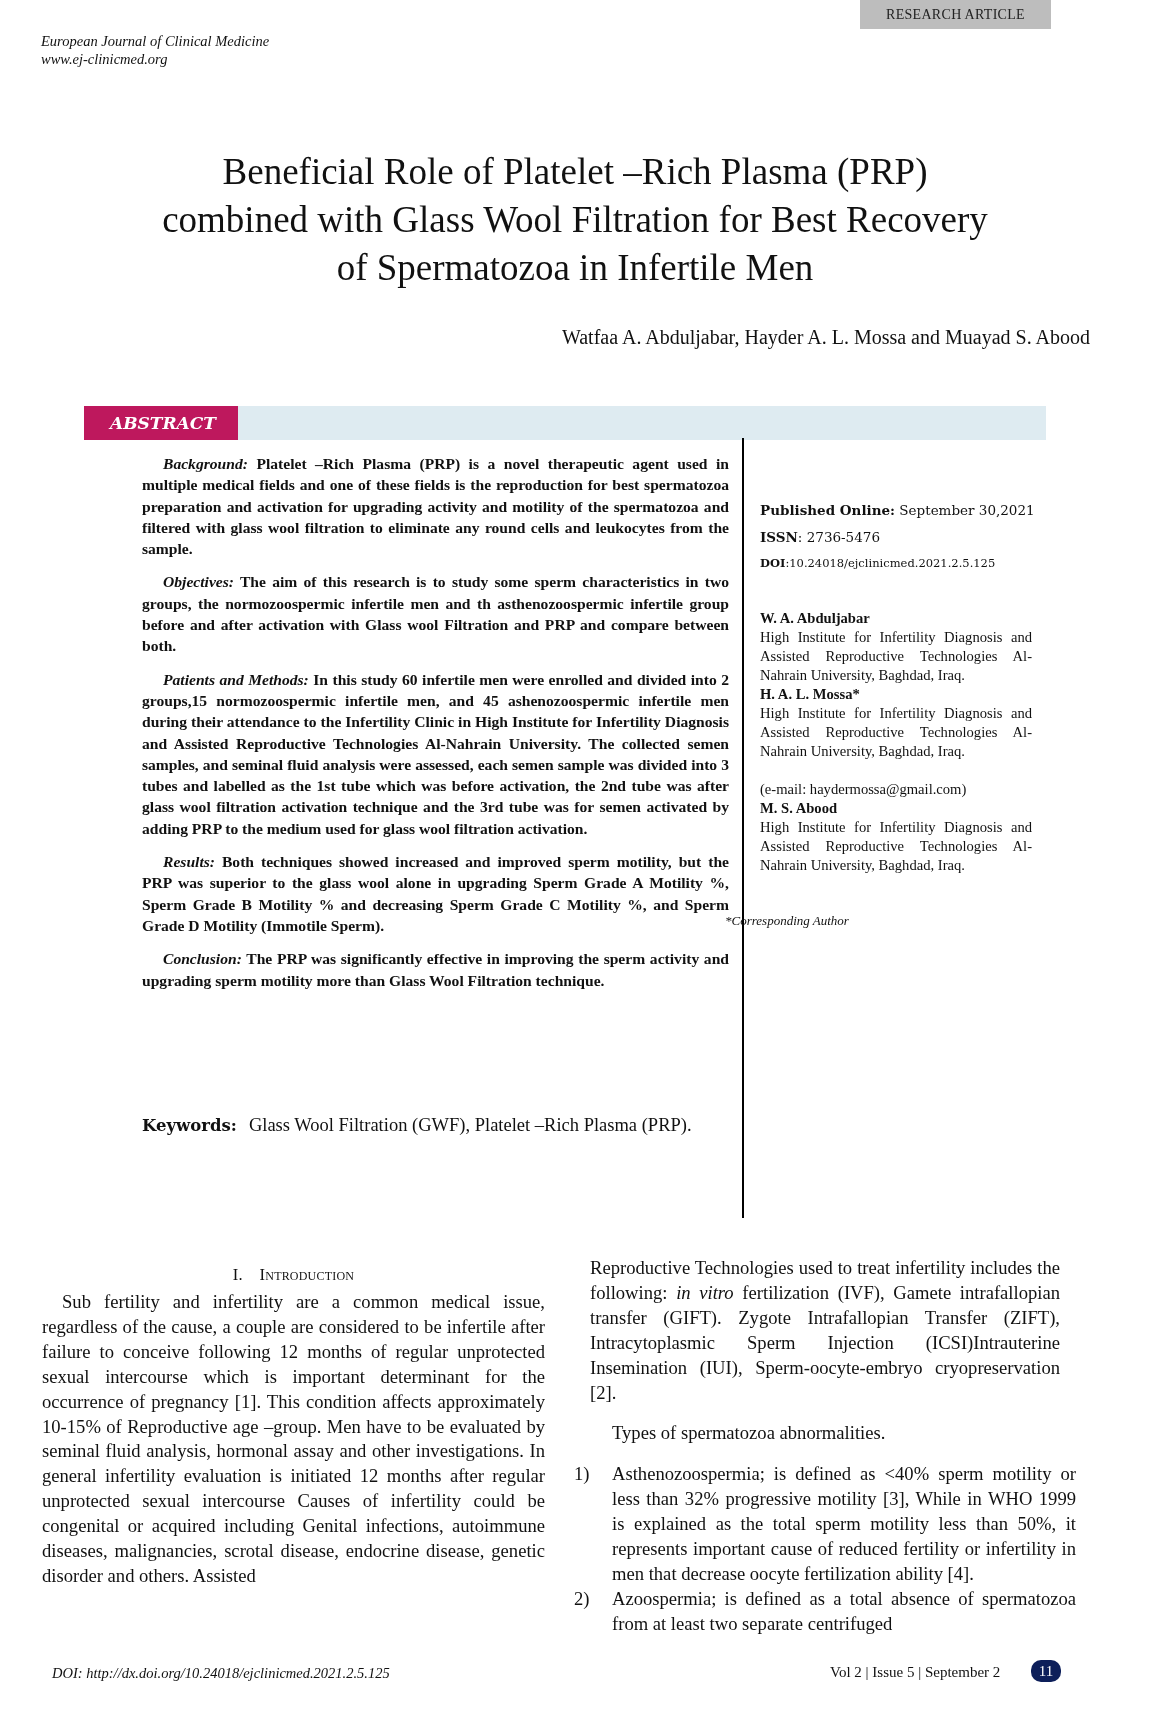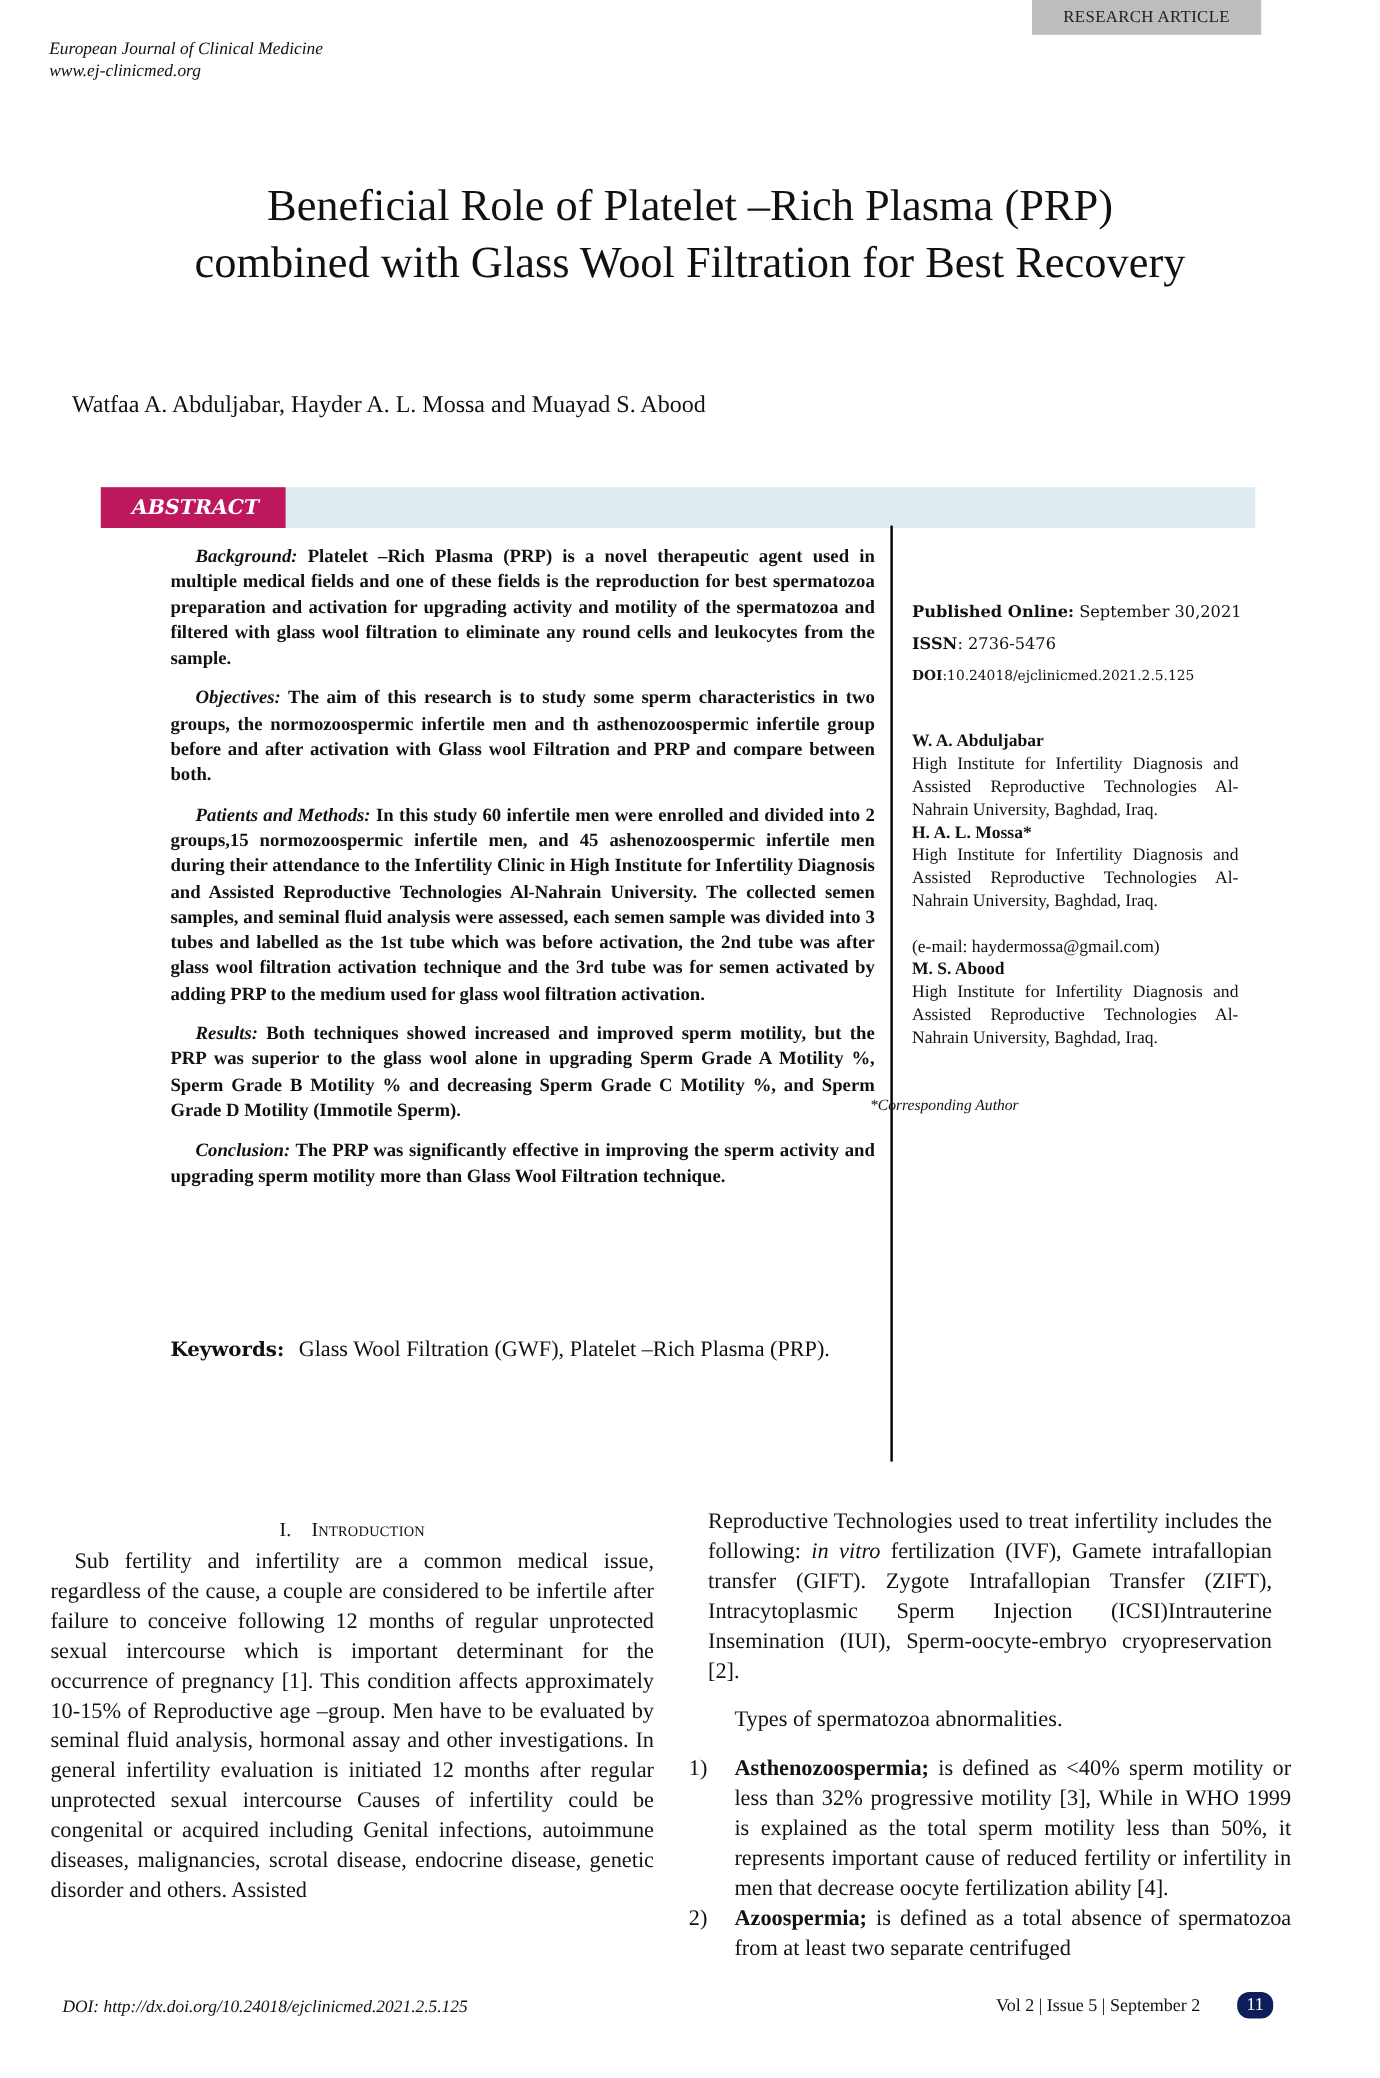--- a/index.html
+++ b/index.html
@@ -1,21 +1,21 @@
 <!DOCTYPE html>
 <html><head>
 <meta charset="utf-8">
 <style>
   html, body { margin: 0; padding: 0; background: #ffffff; }
   body { width: 1150px; height: 1732px; position: relative; overflow: hidden; font-family: "Liberation Serif", serif; color: #111; }
   .abs { position: absolute; }
   .badge { left: 860px; top: 0; width: 191px; height: 29px; background: #bdbdbd; color: #222; font-size: 14px; text-align: center; line-height: 30px; letter-spacing: 0.3px; }
   .journal { left: 41px; top: 32px; font-size: 14.5px; font-style: italic; line-height: 18px; }
   .title { left: 60px; top: 148px; width: 1030px; text-align: center; font-size: 37px; line-height: 48px; }
-  .authors { left: 60px; top: 326px; width: 1030px; text-align: left; font-size: 20px; }
+  .authors { left: 60px; top: 326px; width: 1030px; text-align: right; font-size: 20px; }
   .abstract-bar { left: 84px; top: 406px; width: 962px; height: 34px; background: #deebf1; }
   .abstract-tag { left: 84px; top: 406px; width: 154px; height: 34px; background: #be185d; color: #fff; font-weight: bold; font-style: italic; font-size: 19px; line-height: 34px; padding-left: 26px; box-sizing: border-box; font-family: "DejaVu Serif", serif; font-size: 17px; }
   .vline { left: 742px; top: 438px; width: 2px; height: 780px; background: #000; }
   .abs-col { left: 142px; top: 453px; width: 587px; font-size: 15.6px; font-weight: bold; line-height: 21.3px; text-align: justify; }
   .abs-col p { margin: 0 0 12px 0; text-indent: 21px; }
   .abs-col .lbl { font-style: italic; }
   .keywords { left: 142px; top: 1113px; width: 600px; font-size: 18.5px; line-height: 24px; }
   .keywords .k { font-family: "DejaVu Serif", serif; font-weight: bold; font-size: 16.5px; margin-right: 12px; }
   .meta { left: 760px; top: 502px; width: 300px; font-family: "DejaVu Serif", serif; font-size: 13.5px; }
   .meta div { margin-bottom: 11px; }
@@ -26,37 +26,38 @@
   .corr { left: 725px; top: 913px; font-size: 13px; font-weight: normal; font-style: italic; }
   .sec { left: 42px; top: 1265px; width: 503px; text-align: center; font-size: 16.5px; font-variant: small-caps; letter-spacing: 0.2px; }
   .col1 { left: 42px; top: 1290px; width: 503px; font-size: 18.6px; line-height: 24.9px; text-align: justify; }
   .col1 p { margin: 0; text-indent: 20px; }
   .col2 { left: 574px; top: 1240px; width: 502px; font-size: 18.6px; line-height: 24.9px; text-align: justify; }
   .col2 p { margin: 16px; }
   .col2 .ind { text-indent: 22px; }
   .col2 ol { margin: 0; padding: 0; list-style: none; }
   .col2 li { position: relative; padding-left: 38px; }
   .col2 li .num { position: absolute; left: 0; top: 0; }
-  .col2 b { font-weight: bold; }
+  .col2 b { font-weight: normal; }
   .footer-doi { left: 52px; top: 1665px; font-size: 14.5px; font-style: italic; }
   .footer-vol { left: 830px; top: 1664px; font-size: 15px; }
   .pageno { left: 1031px; top: 1660px; width: 30px; height: 22px; background: #0d1f5a; color: #fff; font-size: 15px; text-align: center; line-height: 22px; border-radius: 10px; }
 </style>
 </head>
 <body>
 
 <div class="abs badge">RESEARCH ARTICLE</div>
 <div class="abs journal">
   <div>European Journal of Clinical Medicine</div>
   <div>www.ej-clinicmed.org</div>
 </div>
 
 <div class="abs title">
   <div>Beneficial Role of Platelet –Rich Plasma (PRP)</div>
   <div>combined with Glass Wool Filtration for Best Recovery</div>
+  <div>of Spermatozoa in Infertile Men</div>
 </div>
 
 <div class="abs authors">Watfaa A. Abduljabar, Hayder A. L. Mossa and Muayad S. Abood</div>
 
 <div class="abs abstract-bar"></div>
 <div class="abs abstract-tag">ABSTRACT</div>
 
 <div class="abs vline"></div>
 
 <div class="abs abs-col">

